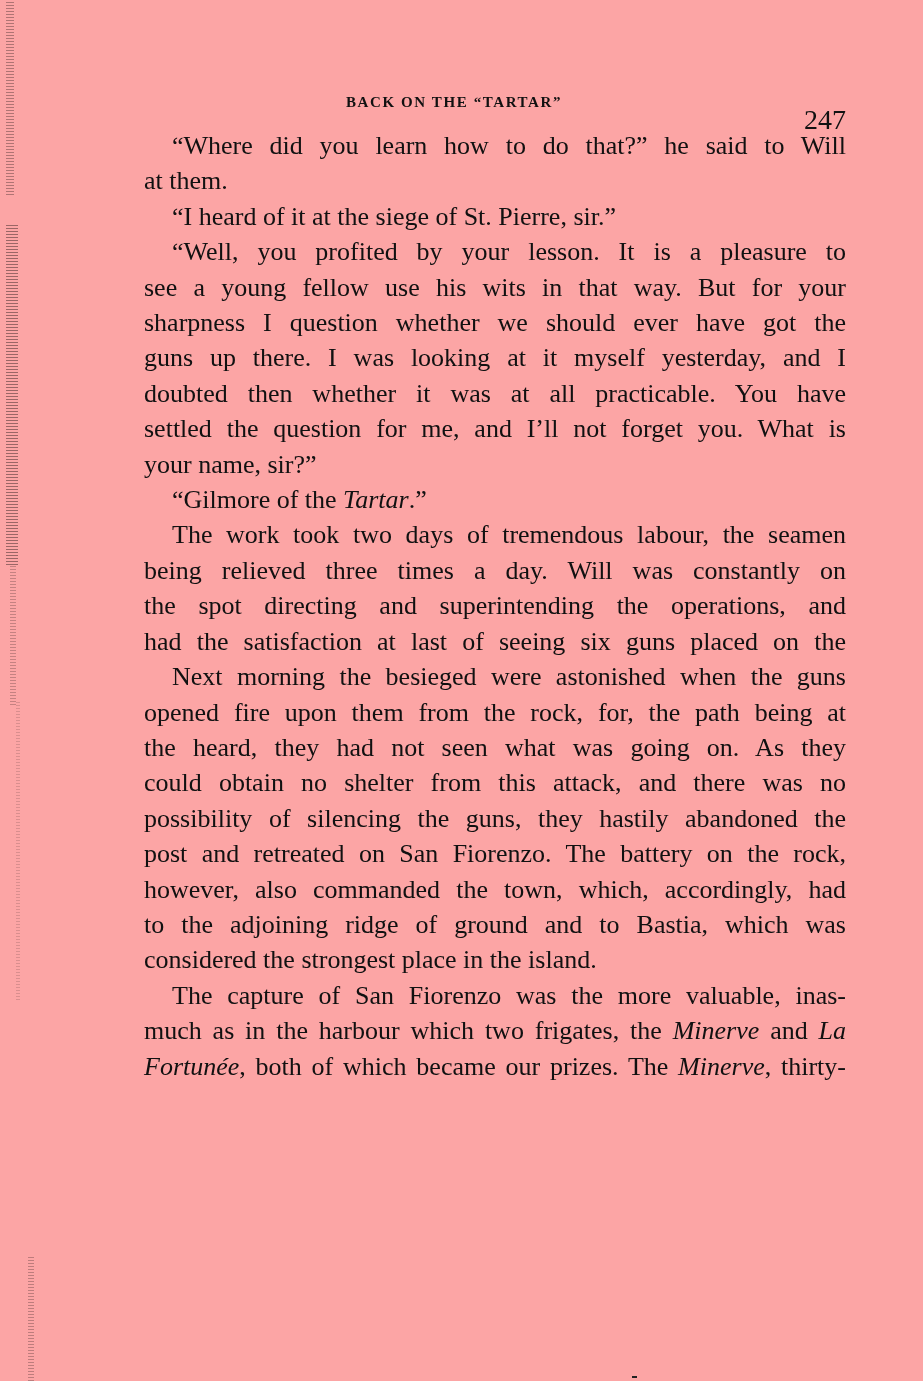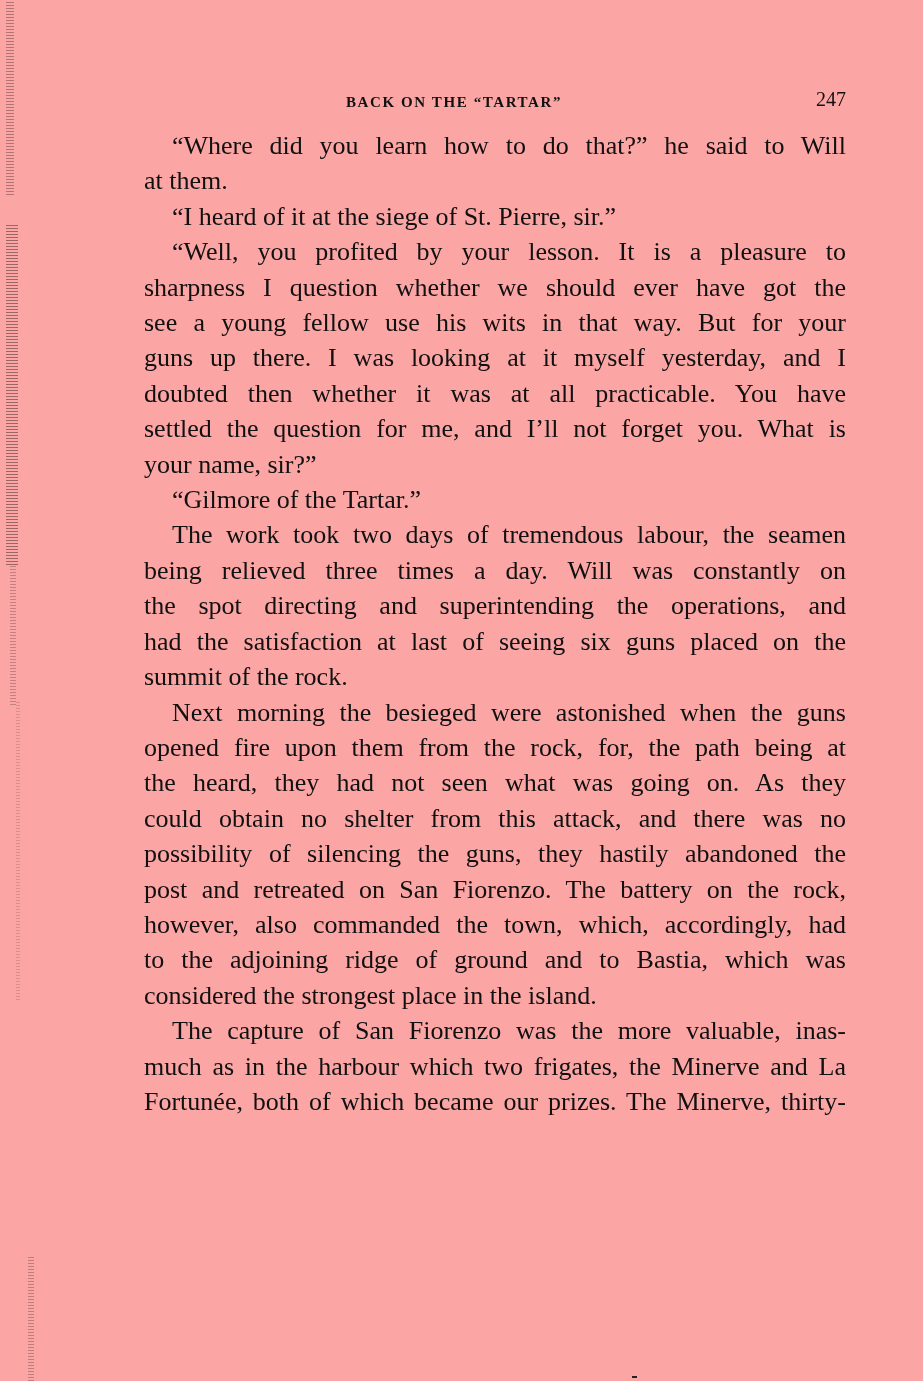--- a/index.html
+++ b/index.html
@@ -56,23 +56,23 @@
       top: 6px;
       font-family: "Liberation Serif", "DejaVu Serif", serif;
       font-size: 15px;
       font-weight: bold;
       letter-spacing: 1.6px;
       color: #111;
     }
     .page-number {
       position: absolute;
       right: 0;
-      top: 0;
+      top: 16px;
       font-family: "Liberation Serif", "DejaVu Serif", serif;
-      font-size: 20px;
+      font-size: 28px;
       color: #111;
     }
     .text-block {
       position: absolute;
       top: 128px;
       left: 144px;
       width: 702px;
       font-family: "Liberation Serif", "DejaVu Serif", serif;
       font-size: 26px;
       line-height: 35.4px;
@@ -82,21 +82,21 @@
     .line {
       display: block;
       text-align: justify;
       text-align-last: justify;
       white-space: nowrap;
     }
     .line.last {
       text-align-last: left;
     }
     .line.indent { padding-left: 28px; }
-    .ital { }
+    .ital { font-style: italic; }
     .speck {
       position: absolute;
       left: 632px;
       top: 1376px;
       width: 5px;
       height: 2px;
       background: #222;
     }
   </style>
 </head>
@@ -120,39 +120,38 @@
       <span class="line indent">“Where did you learn how to do that?” he said to Will</span>
       <span class="line last">at them.</span>
     </div>
 
     <div class="para-wrap">
       <span class="line indent last">“I heard of it at the siege of St. Pierre, sir.”</span>
     </div>
 
     <div class="para-wrap">
       <span class="line indent">“Well, you profited by your lesson.  It is a pleasure to</span>
+      <span class="line">see a young fellow use his wits in that way.  But for your</span>
       <span class="line">sharpness I question whether we should ever have got the</span>
-      <span class="line">see a young fellow use his wits in that way.  But for your</span>
       <span class="line">guns up there.  I was looking at it myself yesterday, and I</span>
       <span class="line">doubted then whether it was at all practicable.  You have</span>
       <span class="line">settled the question for me, and I’ll not forget you.  What is</span>
       <span class="line last">your name, sir?”</span>
     </div>
 
     <div class="para-wrap">
       <span class="line indent last"><span>“Gilmore of the </span><span class="ital">Tartar</span><span>.”</span></span>
     </div>
 
 
     <div class="para-wrap">
       <span class="line indent">The work took two days of tremendous labour, the seamen</span>
       <span class="line">being relieved three times a day.  Will was constantly on</span>
       <span class="line">the spot directing and superintending the operations, and</span>
       <span class="line">had the satisfaction at last of seeing six guns placed on the</span>
-      <span class="line last">summit of the rock.</span>
     </div>
 
     <div class="para-wrap">
       <span class="line indent">Next morning the besieged were astonished when the guns</span>
       <span class="line">opened fire upon them from the rock, for, the path being at</span>
       <span class="line">the heard, they had not seen what was going on.  As they</span>
       <span class="line">could obtain no shelter from this attack, and there was no</span>
       <span class="line">possibility of silencing the guns, they hastily abandoned the</span>
       <span class="line">post and retreated on San Fiorenzo.  The battery on the rock,</span>
       <span class="line">however, also commanded the town, which, accordingly, had</span>

